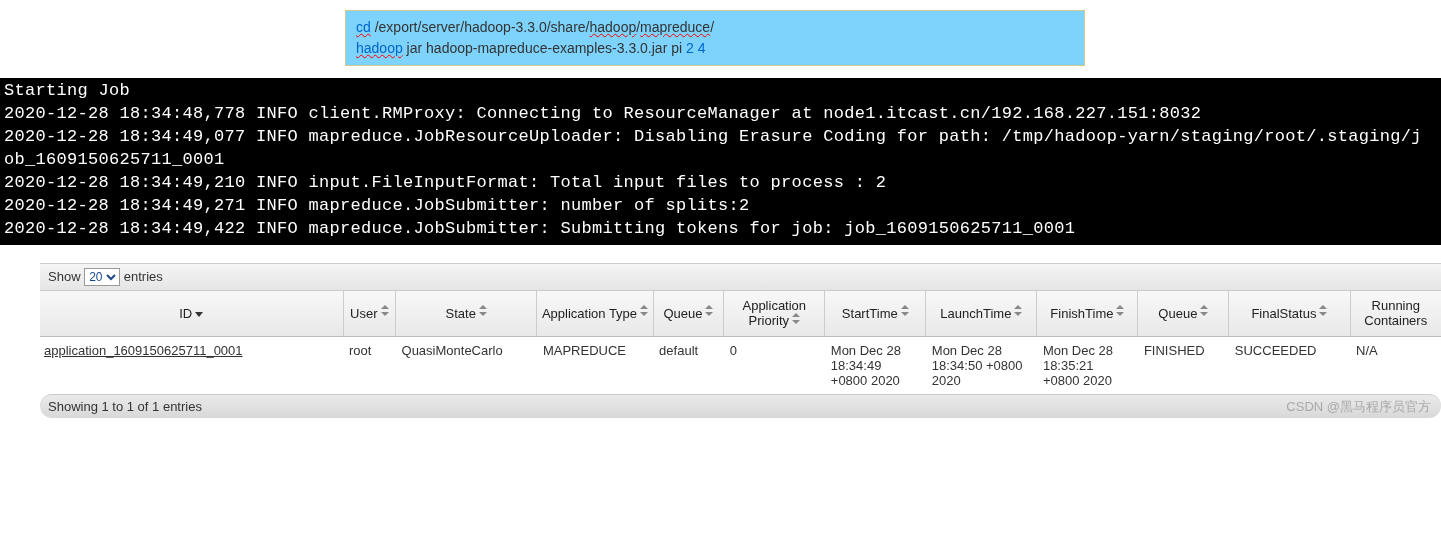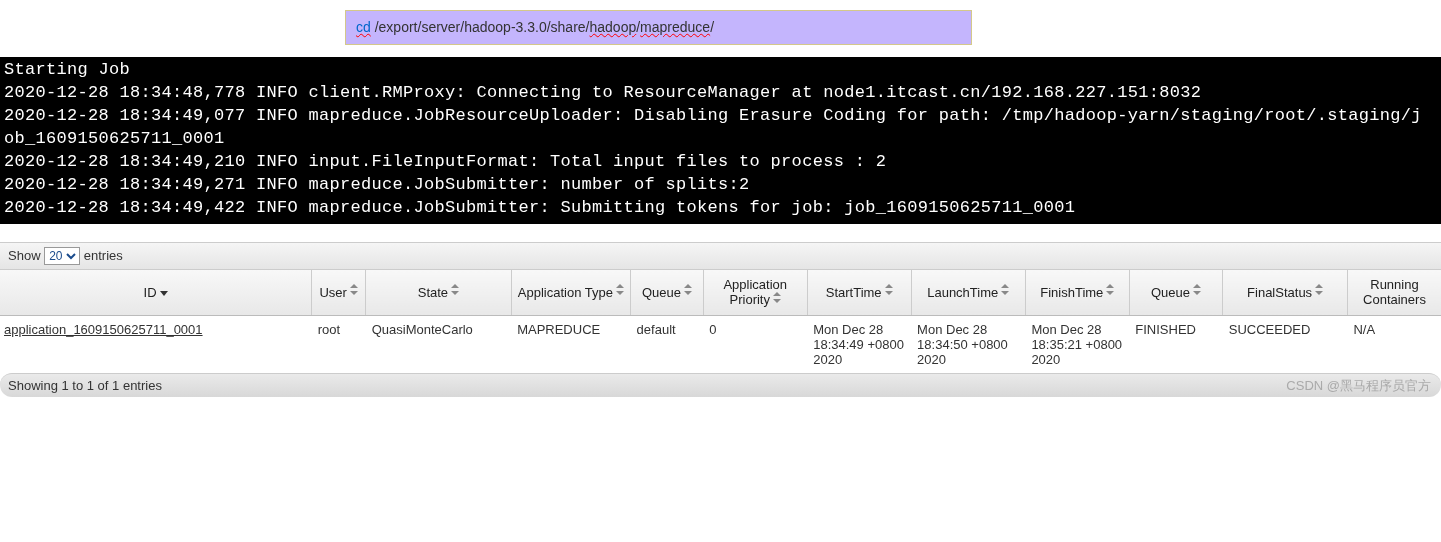--- a/index.html
+++ b/index.html
@@ -1,22 +1,22 @@
 <!DOCTYPE html>
 <html><head>
   <meta charset="utf-8">
   <style>
     * { box-sizing: border-box; margin: 0; padding: 0; }
     body { font-family: Arial, sans-serif; font-size: 13px; background: #fff; width: 1441px; }
     
     .code-box {
       margin: 10px auto 10px 345px;
-      width: 627px;
+      width: 740px;
       border: 1px solid #d4c88a;
-      background: #c4b5fd;
+      background: #7dd3fc;
       padding: 6px 10px;
       font-family: "Segoe UI", Arial, sans-serif;
       font-size: 14px;
       line-height: 1.5;
     }
     .code-box .cmd-kw { color: #0066cc; }
     .wavy-red { text-decoration: underline wavy red; text-decoration-thickness: 1px; }
     .code-box .path-part { color: #333; }
     .code-box .num { color: #0066cc; }
     
@@ -29,20 +29,21 @@
       padding: 2px 12px 4px 4px;
       white-space: pre-wrap;
       word-break: break-all;
       letter-spacing: 0.3px;
       margin-top: 12px;
     }
     
     .table-section {
       margin-top: 18px;
       font-family: "Segoe UI", Arial, sans-serif;
+      padding-left: 40px;
     }
     
     .show-bar {
       background: linear-gradient(#f5f5f5, #e5e5e5);
       border-top: 1px solid #ccc;
       border-bottom: 1px solid #ccc;
       padding: 4px 8px;
       color: #333;
       font-size: 13px;
     }
@@ -136,20 +137,23 @@
       color: rgba(140,140,140,0.65);
       font-size: 13px;
     }
   </style>
 </head>
 <body>
 
 <div class="code-box">
   <div>
     <span class="cmd-kw wavy-red">cd</span><span class="path-part"> /export/server/hadoop-3.3.0/share/</span><span class="path-part wavy-red">hadoop</span><span class="path-part">/</span><span class="path-part wavy-red">mapreduce</span><span class="path-part">/</span>
+  </div>
+  <div>
+    <span class="cmd-kw wavy-red">hadoop</span><span class="path-part"> jar hadoop-mapreduce-examples-3.3.0.jar pi </span><span class="num">2</span><span> </span><span class="num">4</span>
   </div>
 </div>
 
 <div class="terminal">Starting Job
 2020-12-28 18:34:48,778 INFO client.RMProxy: Connecting to ResourceManager at node1.itcast.cn/192.168.227.151:8032
 2020-12-28 18:34:49,077 INFO mapreduce.JobResourceUploader: Disabling Erasure Coding for path: /tmp/hadoop-yarn/staging/root/.staging/job_1609150625711_0001
 2020-12-28 18:34:49,210 INFO input.FileInputFormat: Total input files to process : 2
 2020-12-28 18:34:49,271 INFO mapreduce.JobSubmitter: number of splits:2
 2020-12-28 18:34:49,422 INFO mapreduce.JobSubmitter: Submitting tokens for job: job_1609150625711_0001</div>
 

